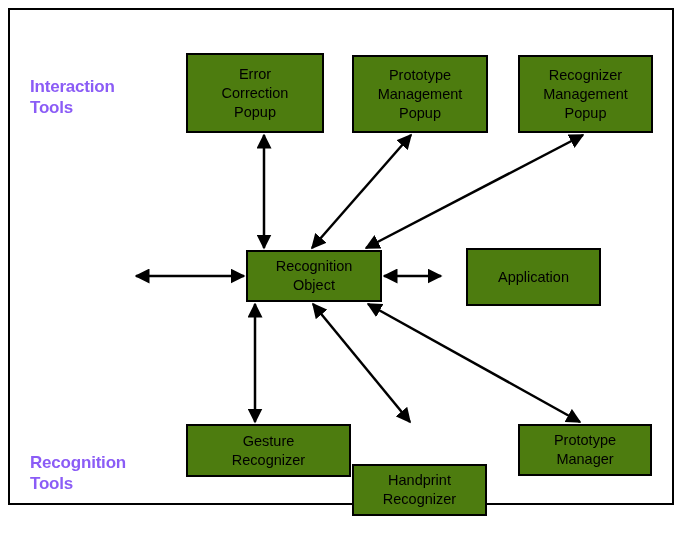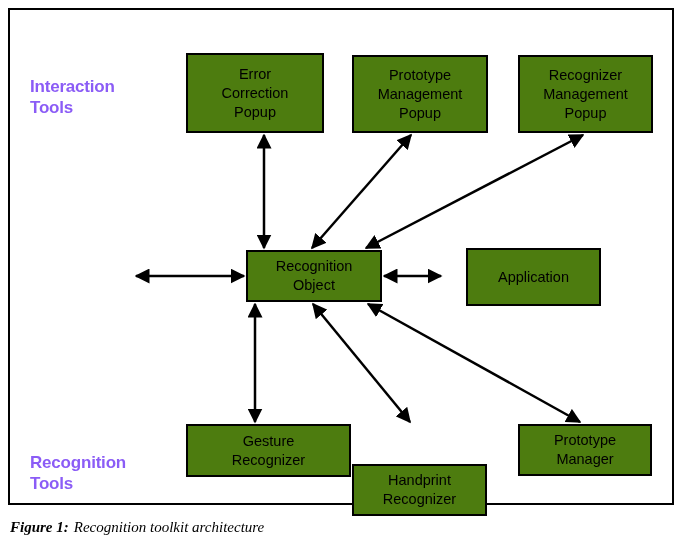--- a/index.html
+++ b/index.html
@@ -158,17 +158,14 @@
 
   <div class="node-box" style="left:186px; top:424px; width:165px; height:53px;">Gesture
 Recognizer</div>
 
   <div class="node-box" style="left:352px; top:424px; width:135px; height:52px;margin-top:40px;">Handprint
 Recognizer</div>
 
   <div class="node-box" style="left:518px; top:424px; width:134px; height:52px;">Prototype
 Manager</div>
 
-  <div class="figure-caption">
-    <span class="caption-label">Figure 1:</span><span class="caption-text">Recognition toolkit architecture</span>
-  </div>
 
 </div>
 
 </body></html>

